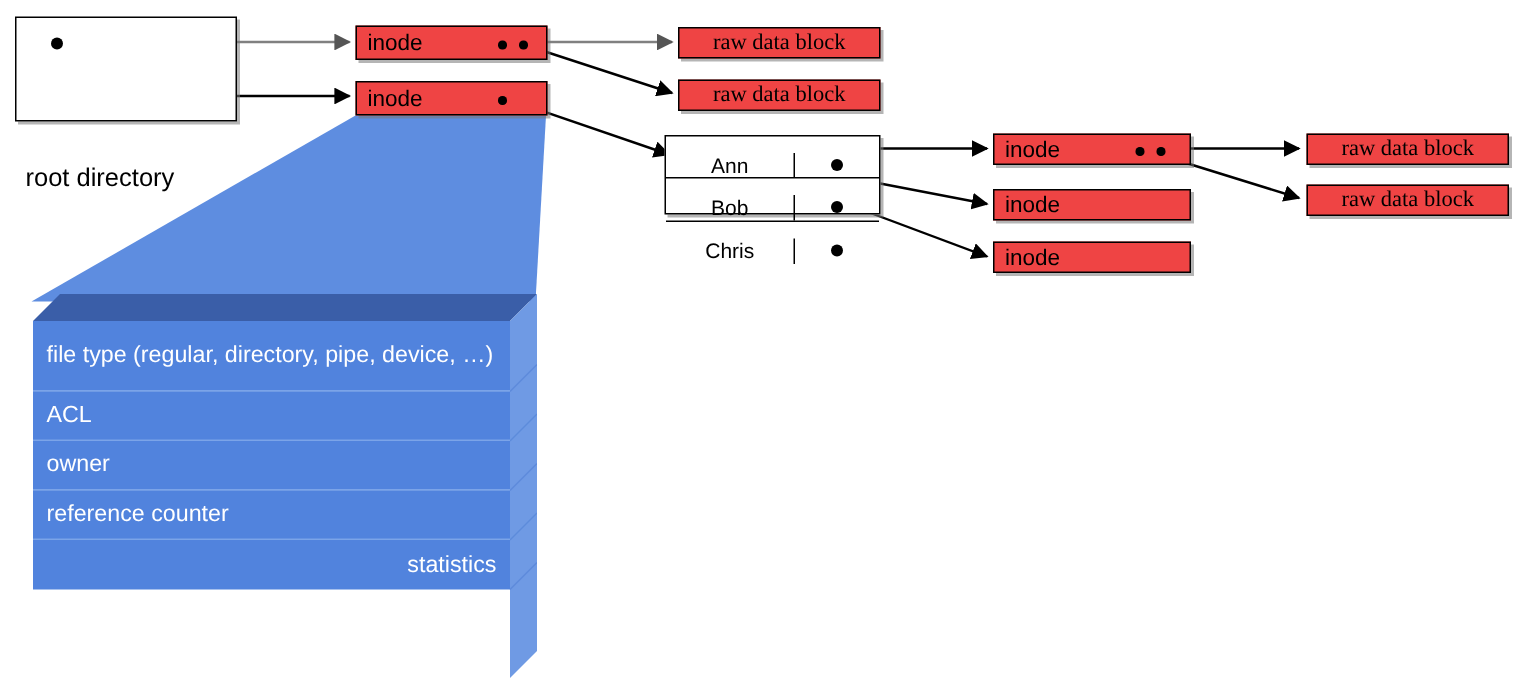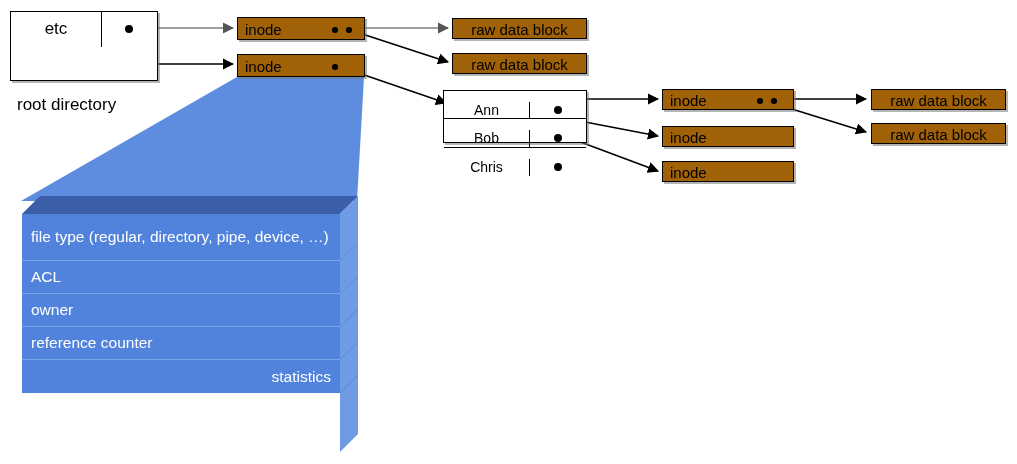--- a/index.html
+++ b/index.html
@@ -27,38 +27,38 @@
     width: 1017px;
     height: 464px;
     pointer-events: none;
   }
   svg.layer.below { z-index: 1; }
 
   
   .node {
     position: absolute;
     box-sizing: border-box;
-    background: #a16207;
+    background: #ef4444;
     border: 1.6px solid #000000;
     z-index: 3;
     font-size: 15px;
     color: #000;
     line-height: 1;
   }
   .node.shadow {
     box-shadow: 2px 2px 0 0 rgba(120,120,120,0.55);
   }
   .box-label {
     position: absolute;
     top: 50%;
     transform: translateY(-50%);
     white-space: nowrap;
   }
   .label-left { left: 7px; }
-  .label-center { left: 0; right: 0; text-align: center; }
+  .label-center { left: 0; right: 0; text-align: center; font-family: Liberation Serif, serif; }
 
   
   .dirtable {
     position: absolute;
     box-sizing: border-box;
     border: 1.6px solid #000;
     background: #fff;
     z-index: 3;
     box-shadow: 2px 2px 0 0 rgba(120,120,120,0.55);
   }
@@ -184,28 +184,27 @@
 
     <line x1="766" y1="101" x2="866" y2="132" stroke="#000000" stroke-width="1.6" marker-end="url(#arrowBlack)"></line>
   </svg>
 
   <svg class="layer below" viewBox="0 0 1017 464">
     <polygon points="237,77 364,77 357,201 21,201" fill="#5e8de0"></polygon>
   </svg>
 
   <div class="dirtable" id="root-dir">
     <div class="dirrow">
-      <div class="dircell-name">etc</div>
-      <div class="dircell-ptr">
-        <span class="dot"></span>
-      </div>
-    </div>
-  </div>
-
-  <div class="caption" style="left:17px; top:95px;">root directory</div>
+      <div class="dircell-ptr">
+        <span class="dot"></span>
+      </div>
+    </div>
+  </div>
+
+  <div class="caption" style="left:17px; top:109px;">root directory</div>
 
   <div class="node shadow" style="left:237px; top:17px; width:128px; height:23px;">
     <span class="box-label label-left">inode</span>
     <span class="dot small" style="position:absolute; left:94px; top:9px;"></span>
     <span class="dot small" style="position:absolute; left:108px; top:9px;"></span>
   </div>
 
   <div class="node shadow" style="left:237px; top:54px; width:128px; height:23px;">
     <span class="box-label label-left">inode</span>
     <span class="dot small" style="position:absolute; left:94px; top:9px;"></span>

